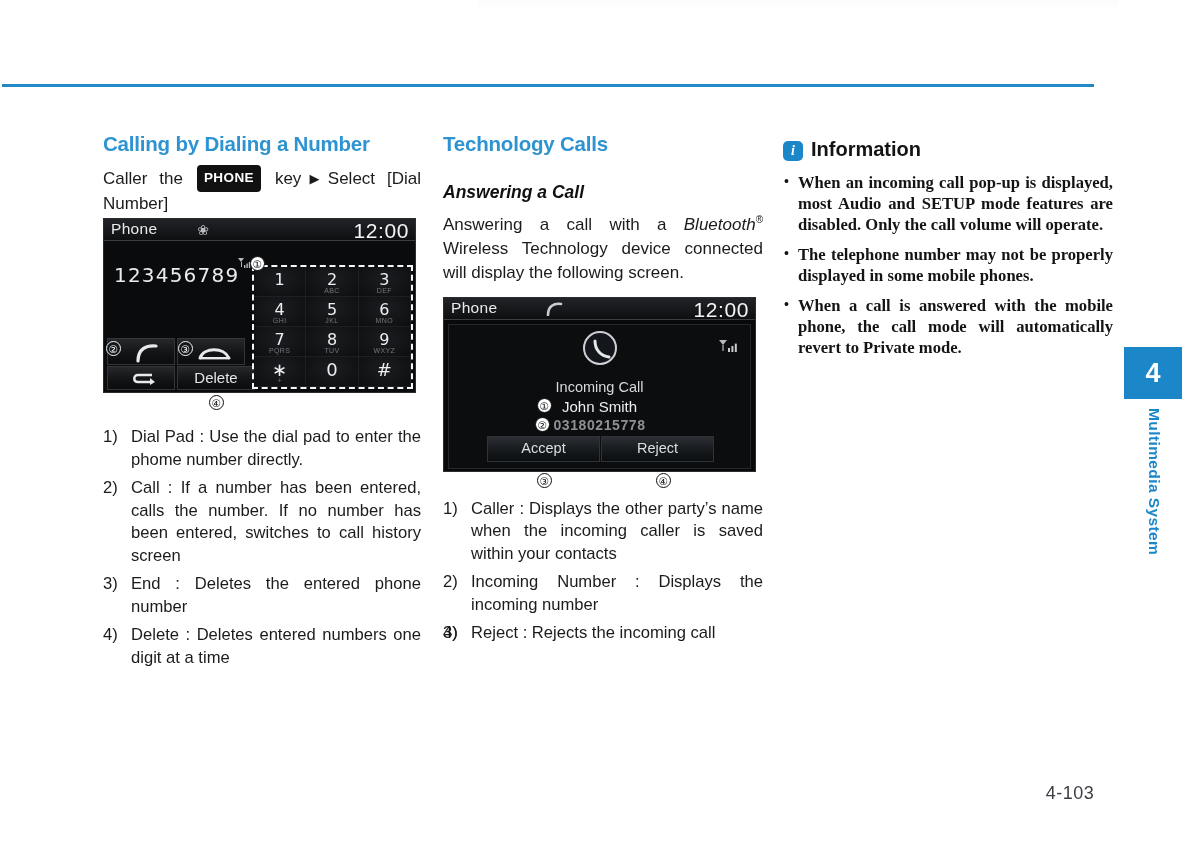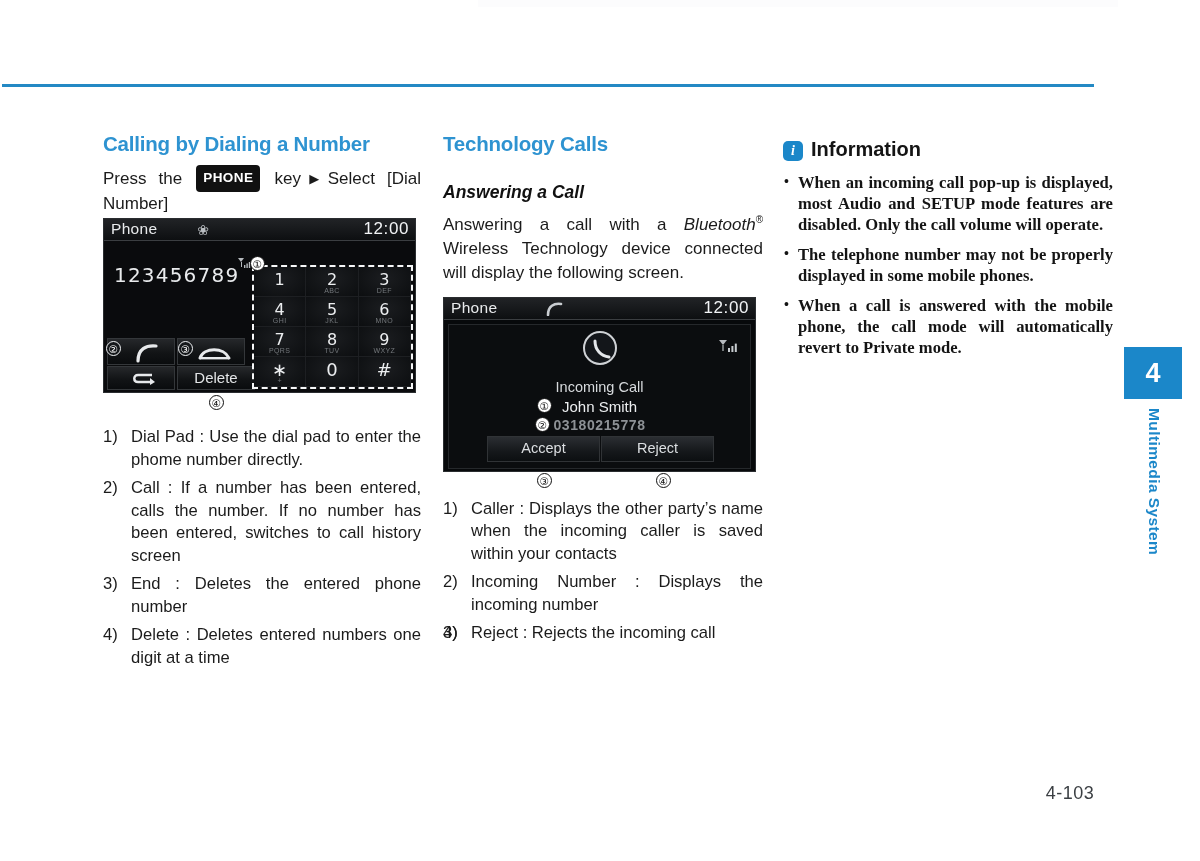--- a/index.html
+++ b/index.html
@@ -110,21 +110,21 @@
     background: linear-gradient(180deg,#212326 0%, #0d0f11 100%);
     border-bottom: 1px solid #3b3e41;
   }
   .screen-titlebar .st-label {
     position: absolute; left: 7px; top: 1px;
     color: #e8eaec; font-size: 15.5px;
     letter-spacing: 0.3px;
   }
   .screen-titlebar .st-clock {
     position: absolute; right: 6px; top: 0px;
-    color: #f2f4f6; font-size: 17px;
+    color: #f2f4f6; font-size: 21px;
     letter-spacing: 0.6px;
     text-align: center;
   }
   .bt-icon {
     position: absolute; left: 93px; top: 3px;
     width: 12px; height: 16px;
     color: #b9bdc1; font-size: 14px;
     line-height: 16px; text-align: center;
   }
   .hs-call-icon {
@@ -336,21 +336,21 @@
 <div id="page">
 
   <div class="top-strip"></div>
   <div class="top-rule"></div>
 
   <div class="col col-1">
 
     <h2 class="section-title">Calling by Dialing a Number</h2>
 
     <p class="body-text">
-      <span>Press the</span>
+      <span>Caller the</span>
       <span class="key-badge">PHONE</span>
       <span>key</span><span class="arrow-glyph">▶</span><span>Select [Dial Number]</span>
     </p>
 
     <div class="screen" id="dial-screen">
       <div class="screen-titlebar">
         <span class="st-label">Phone</span>
         <span class="bt-icon">❀</span>
         <span class="st-clock">12:00</span>
       </div>

